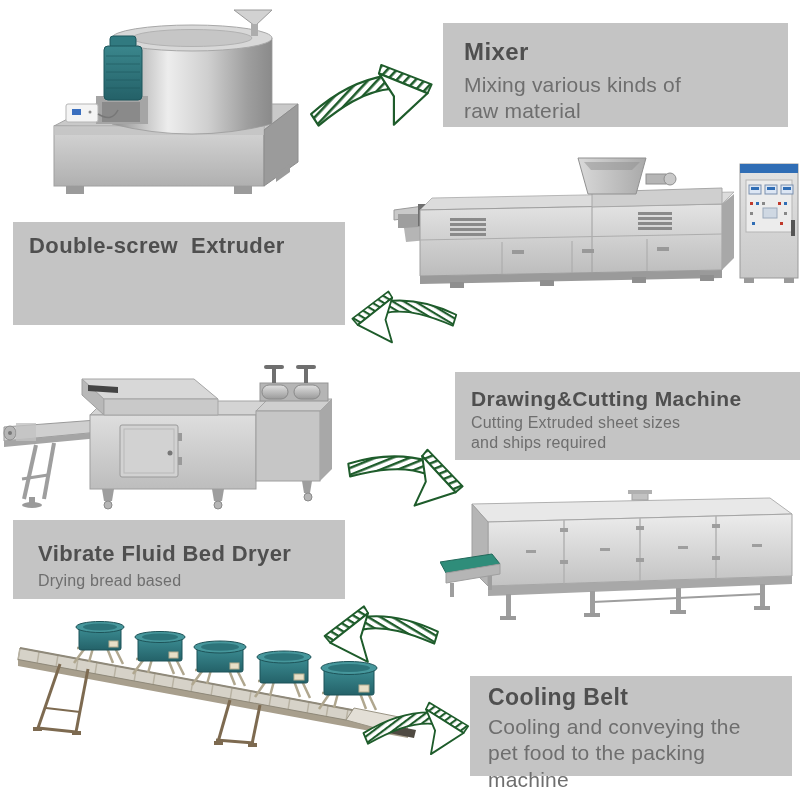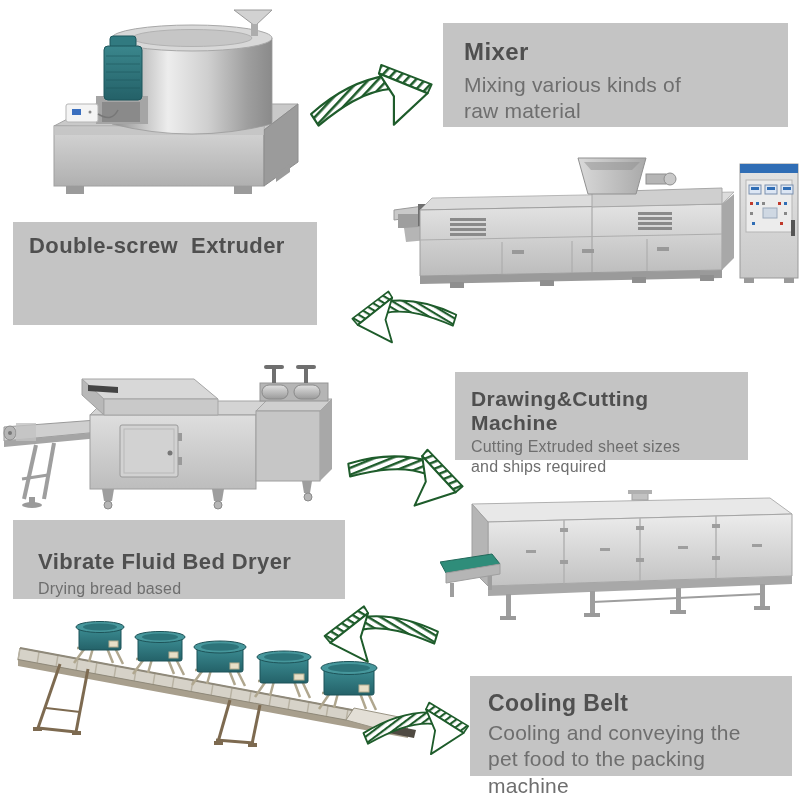--- a/index.html
+++ b/index.html
@@ -5,30 +5,30 @@
   *{margin:0;padding:0;box-sizing:border-box}
   html,body{background:#ffffff}
   body{font-family:"Liberation Sans",sans-serif}
   .stage{position:relative;width:800px;height:800px;background:#ffffff;overflow:hidden}
   .defs-svg{position:absolute;width:0;height:0}
   .box{position:absolute;background:#c4c4c4;padding:7px 21px}
   .box h2{font-weight:bold;color:#4f4f4f;letter-spacing:.4px;white-space:pre-wrap;margin-bottom:6px}
   .box p{font-size:21px;color:#6e6e6e;line-height:1.26;letter-spacing:.2px;white-space:pre-wrap}
   .b-mixer{left:443px;top:23px;width:345px;height:104px;padding-top:15px}
   .b-mixer h2{font-size:24px}
-  .b-extruder{left:13px;top:222px;width:304px;height:103px;padding:11px 16px}
+  .b-extruder{left:13px;top:222px;width:332px;height:103px;padding:11px 16px}
   .b-extruder h2{font-size:22px}
   .b-extruder p{font-size:16px}
-  .b-cutting{left:455px;top:372px;width:293px;height:88px;padding:15px 16px}
+  .b-cutting{left:455px;top:372px;width:346px;height:88px;padding:15px 16px}
   .b-cutting h2{font-size:21px;margin-bottom:2px}
   .b-cutting p{font-size:16px}
-  .b-dryer{left:13px;top:520px;width:332px;height:79px;padding:29px 25px}
+  .b-dryer{left:13px;top:520px;width:332px;height:79px;padding:21px 25px}
   .b-dryer h2{font-size:22px;margin-bottom:4px}
   .b-dryer p{font-size:16px}
-  .b-cooling{left:470px;top:676px;width:322px;height:100px;padding:14px 18px}
+  .b-cooling{left:470px;top:676px;width:322px;height:100px;padding:8px 18px}
   .b-cooling h2{font-size:23px;margin-bottom:3px}
   .img,.arrow{position:absolute}
   .img svg,.arrow svg{width:100%;height:100%;display:block}
   .i-mixer{left:38px;top:6px;width:278px;height:192px}
   .i-extruder{left:392px;top:148px;width:408px;height:142px}
   .i-cutting{left:2px;top:353px;width:352px;height:160px}
   .i-dryer{left:440px;top:490px;width:360px;height:132px}
   .i-cooling{left:8px;top:612px;width:432px;height:136px}
   .a-1{left:305px;top:55px;width:130px;height:85px;transform:rotate(-12deg)}
   .a-2{left:344px;top:282px;width:122px;height:66px;transform:scaleX(-1) rotate(4deg)}

